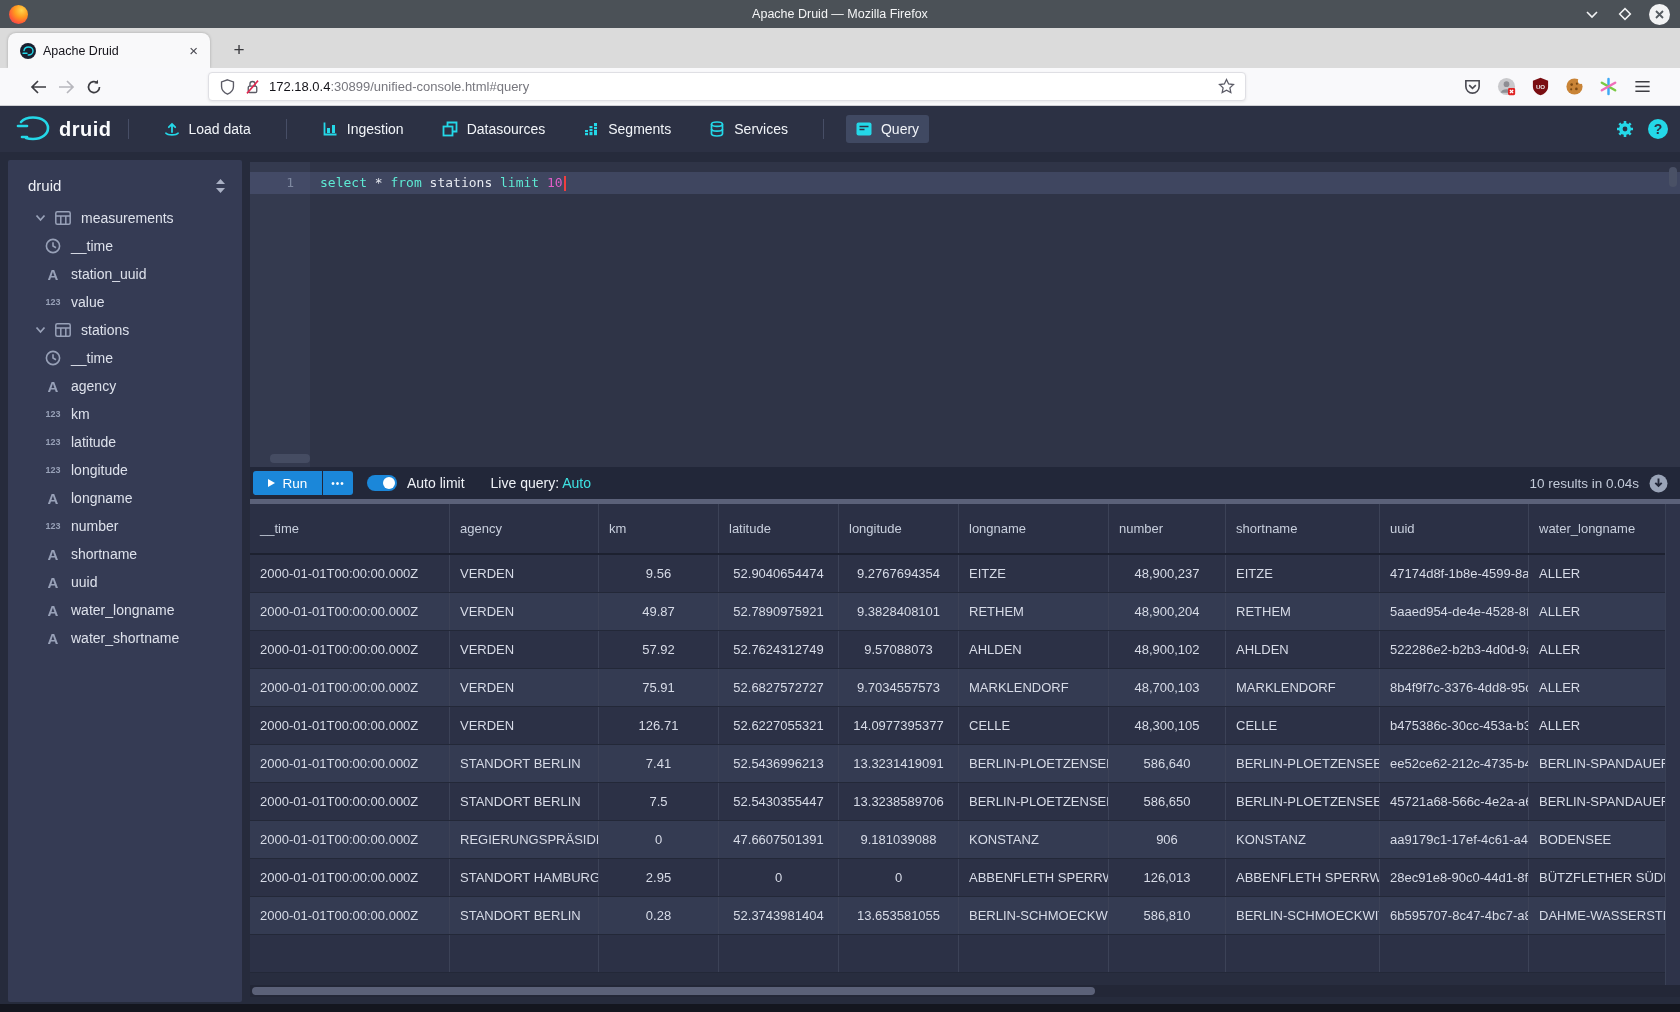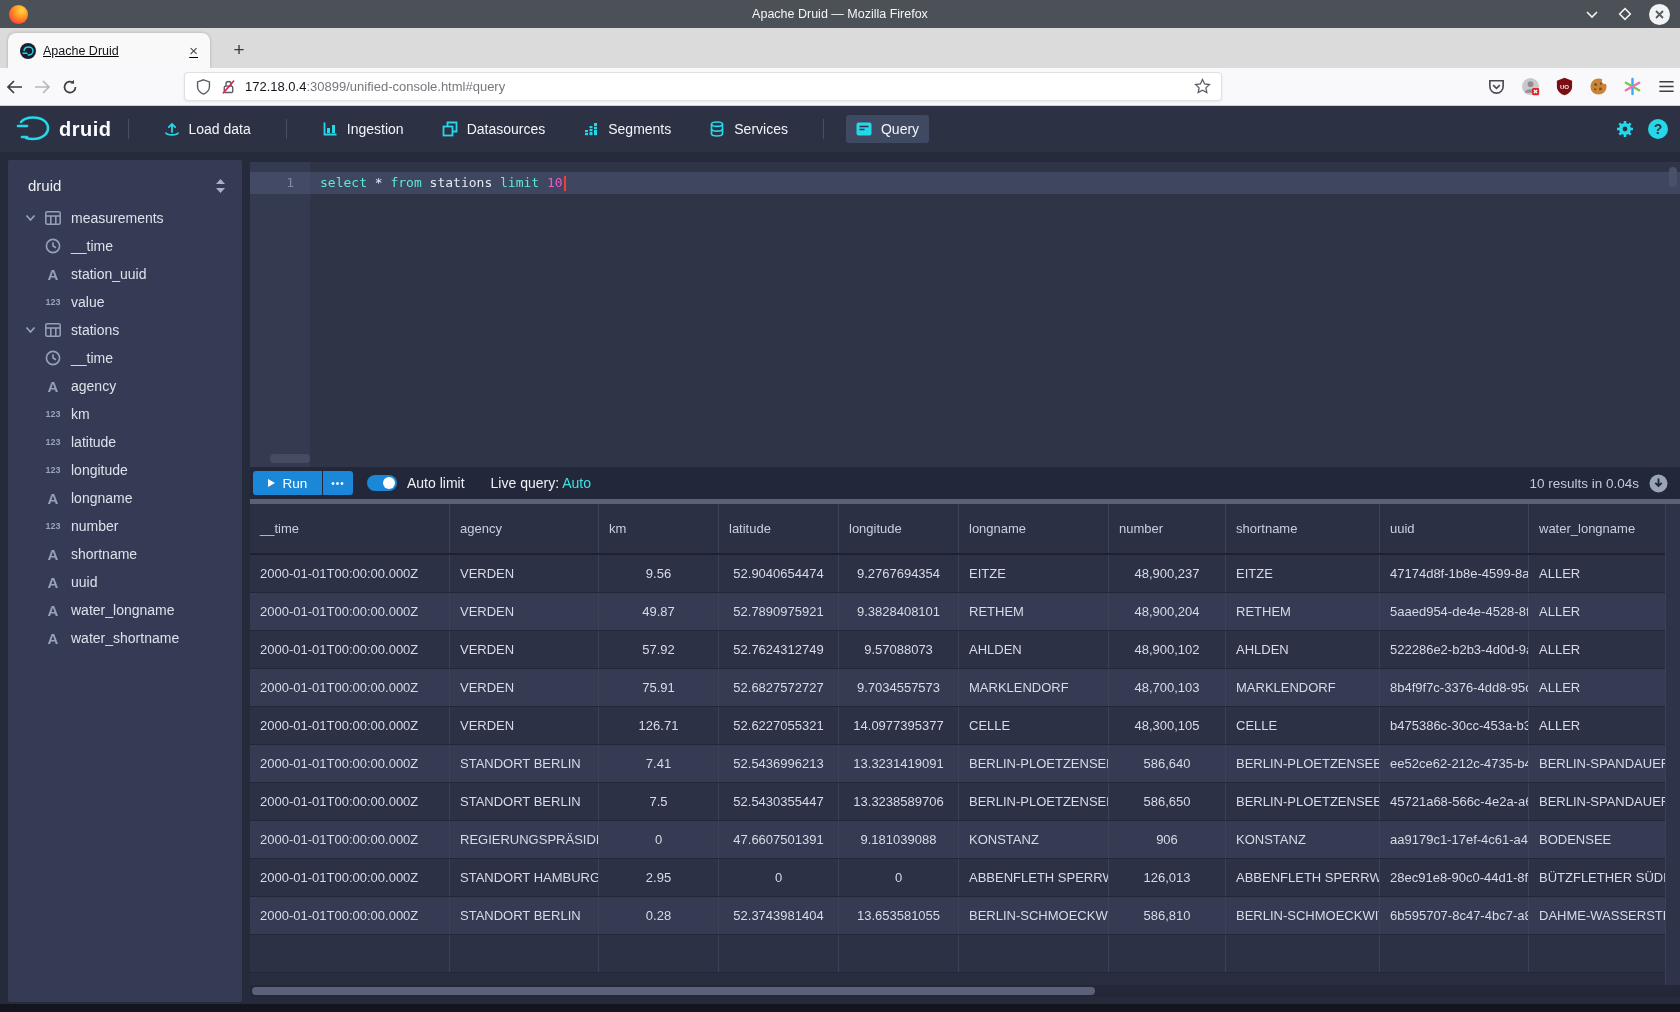--- a/index.html
+++ b/index.html
@@ -14,29 +14,29 @@
   .fx-logo{width:19px;height:19px;border-radius:50%;margin-left:9px;
     background:radial-gradient(circle at 66% 28%,#ffd54a 0%,#ff9a1f 38%,#ff5d36 66%,#e02e6b 100%);}
   .win-title{position:absolute;left:0;right:0;text-align:center;color:#f4f5f6;font-size:12.5px;}
   .win-controls{position:absolute;right:10px;top:0;height:28px;display:flex;align-items:center;gap:15px;}
   .wc{width:18px;height:18px;display:flex;align-items:center;justify-content:center;cursor:default;}
   .wc-close{width:21px;height:21px;background:#f2f3f4;border-radius:50%;}
 
   .tabbar{position:absolute;top:28px;left:0;right:0;height:40px;background:#dbdbdb;}
   .tab{position:absolute;left:8px;top:5px;width:202px;height:35px;background:#f9f9fa;
     border-radius:8px 8px 0 0;display:flex;align-items:center;padding:0 8px;box-sizing:border-box;
-    box-shadow:0 0 3px rgba(0,0,0,.25);text-decoration:underline;}
+    box-shadow:0 0 3px rgba(0,0,0,.25);}
   .favicon{width:16px;height:16px;margin:0 7px 0 4px;}
   .tab-title{flex:1;font-size:12.5px;color:#15141a;white-space:nowrap;overflow:hidden;}
   .tab-close{color:#4a4a52;font-size:15px;padding:0 4px;line-height:1;}
   .newtab{position:absolute;left:226px;top:9px;width:26px;height:26px;display:flex;align-items:center;
     justify-content:center;font-size:19px;color:#3a3a3e;border-radius:4px;}
 
   .toolbar{position:absolute;top:68px;left:0;right:0;height:38px;background:#f9f9fb;
-    border-bottom:1px solid #d0d0d4;display:flex;align-items:center;padding:0 0;box-sizing:border-box;}
+    border-bottom:1px solid #d0d0d4;display:flex;align-items:center;padding:0 24px;box-sizing:border-box;}
   .navbtn{width:28px;height:28px;display:flex;align-items:center;justify-content:center;border-radius:4px;}
   .urlbar{margin-left:100px;width:1038px;height:29px;background:#ffffff;border:1px solid #dfdfe4;
     border-radius:4px;box-sizing:border-box;display:flex;align-items:center;padding:0 10px;
     box-shadow:0 1px 3px rgba(0,0,0,.08);}
   .urlbar .ico{margin-right:8px;}
   .url-text{font-size:13px;color:#15141a;white-space:nowrap;}
   .url-text .host{color:#15141a;}
   .url-text .rest{color:#77777e;}
   .url-star{margin-left:auto;}
   .toolbar-right{margin-left:auto;display:flex;align-items:center;gap:15px;margin-right:4px;}
@@ -55,21 +55,21 @@
   .help-badge{width:20px;height:20px;border-radius:50%;background:#24d8e8;color:#2c3144;
     font-weight:bold;font-size:14px;display:flex;align-items:center;justify-content:center;}
 
   
   .main{position:absolute;top:152px;left:0;right:0;bottom:0;background:#262b3c;}
 
   
   .schema{position:absolute;left:8px;top:8px;width:234px;bottom:10px;background:#353b54;border-radius:2px;}
   .schema-head{display:flex;align-items:center;justify-content:space-between;
     padding:17px 16px 10px 20px;color:#eef0f6;font-size:15px;}
-  .srow{height:28px;display:flex;align-items:center;color:#dde1eb;font-size:14px;padding-left:16px;}
+  .srow{height:28px;display:flex;align-items:center;color:#dde1eb;font-size:14px;padding-left:26px;}
   .srow.child{padding-left:36px;}
   .icx{display:flex;align-items:center;justify-content:center;width:18px;margin-right:9px;color:#98a1b8;}
   .icx.chev{width:12px;margin-right:8px;}
   .slab{white-space:nowrap;}
   .tyA{font-size:15px;color:#98a1b8;font-weight:bold;}
   .ty123{font-size:9px;color:#98a1b8;font-weight:bold;letter-spacing:0;}
 
   
   .workspace{position:absolute;left:250px;top:10px;right:0;bottom:0;}
   .editor{position:absolute;top:0;left:0;right:0;height:305px;background:#2f3447;

